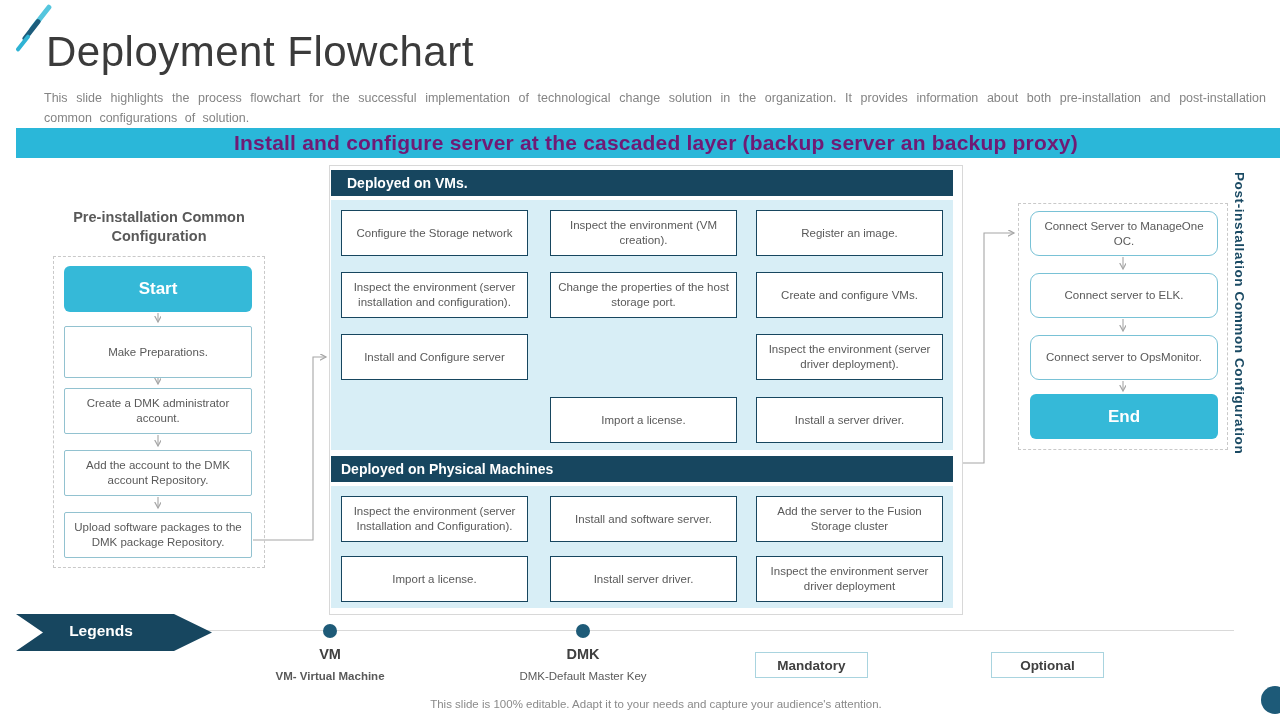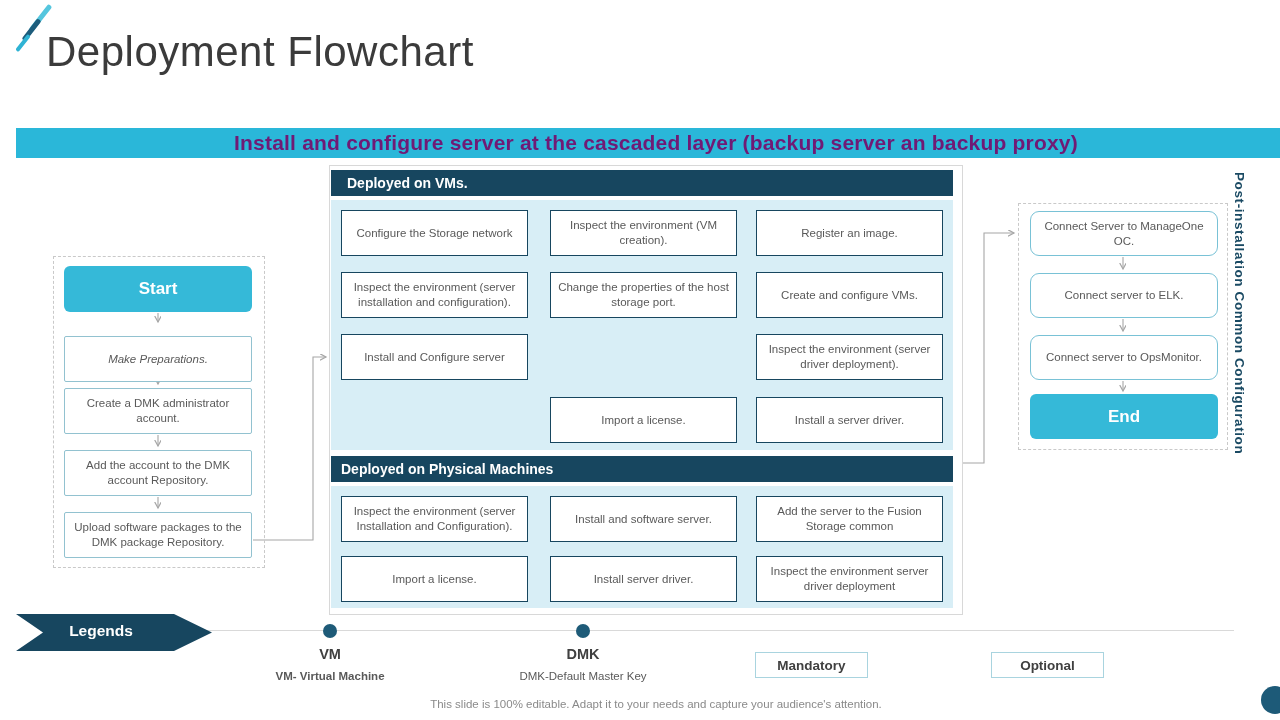--- a/index.html
+++ b/index.html
@@ -75,20 +75,21 @@
 </head>
 <body>
 
 <div class="slide">
 
   <div class="slash slash1"></div>
   <div class="slash slash2"></div>
   <div class="slash slash3"></div>
 
   <div class="title">Deployment Flowchart</div>
+  <div class="subtitle">This slide highlights the process flowchart for the successful implementation of technological change solution in the organization. It provides information about both pre-installation and post-installation common configurations of solution.</div>
   <div class="banner">Install and configure server at the cascaded layer (backup server an backup proxy)</div>
 
   <svg class="overlay" width="1280" height="720">
     <defs>
       <marker id="arr" markerWidth="9" markerHeight="9" refX="5.5" refY="3" orient="auto">
         <path d="M0,0 L5.5,3 L0,6" fill="none" stroke="#a6a6a6" stroke-width="1.1"></path>
       </marker>
     </defs>
     <g stroke="#a6a6a6" stroke-width="1.1" fill="none">
 
@@ -120,23 +121,24 @@
       <line x1="1107" y1="257" x2="1107" y2="269" marker-end="url(#arr)"></line>
       <line x1="1107" y1="319" x2="1107" y2="331" marker-end="url(#arr)"></line>
       <line x1="1107" y1="381" x2="1107" y2="391" marker-end="url(#arr)"></line>
 
       <path d="M 237 540 L 297 540 L 297 357 L 310 357" marker-end="url(#arr)"></path>
 
       <path d="M 946 463 L 968 463 L 968 233 L 998 233" marker-end="url(#arr)"></path>
     </g>
   </svg>
 
+  <div class="left-heading">Pre-installation Common Configuration</div>
   <div class="dashed-box left-dashed"></div>
   <div class="btn-teal" style="left:48px; top:266px; width:188px; height:46px;">Start</div>
-  <div class="step-box" style="left:48px; top:336px; width:188px; height:46px;font-style:italic;">Make Preparations.</div>
+  <div class="step-box" style="left:48px; top:326px; width:188px; height:52px;">Make Preparations.</div>
   <div class="step-box" style="left:48px; top:388px; width:188px; height:46px;">Create a DMK administrator account.</div>
   <div class="step-box" style="left:48px; top:450px; width:188px; height:46px;">Add the account to the DMK account Repository.</div>
   <div class="step-box" style="left:48px; top:512px; width:188px; height:46px;">Upload software packages to the DMK package Repository.</div>
 
   <div class="center-frame"></div>
   <div class="blue-panel vm-panel"></div>
   <div class="blue-panel pm-panel"></div>
   <div class="section-header vm-header">Deployed on VMs.</div>
   <div class="section-header pm-header">Deployed on Physical Machines</div>
 
@@ -146,21 +148,21 @@
   <div class="grid-box" style="left:325px; top:272px;">Inspect the environment (server installation and configuration).</div>
   <div class="grid-box" style="left:534px; top:272px;">Change the properties of the host storage port.</div>
   <div class="grid-box" style="left:740px; top:272px;">Create and configure VMs.</div>
   <div class="grid-box" style="left:325px; top:334px;">Install and Configure server</div>
   <div class="grid-box" style="left:740px; top:334px;">Inspect the environment (server driver deployment).</div>
   <div class="grid-box" style="left:534px; top:397px;">Import a license.</div>
   <div class="grid-box" style="left:740px; top:397px;">Install a server driver.</div>
 
   <div class="grid-box" style="left:325px; top:496px;">Inspect the environment (server Installation and Configuration).</div>
   <div class="grid-box" style="left:534px; top:496px;">Install and software server.</div>
-  <div class="grid-box" style="left:740px; top:496px;">Add the server to the Fusion Storage common</div>
+  <div class="grid-box" style="left:740px; top:496px;">Add the server to the Fusion Storage cluster</div>
   <div class="grid-box" style="left:325px; top:556px;">Import a license.</div>
   <div class="grid-box" style="left:534px; top:556px;">Install server driver.</div>
   <div class="grid-box" style="left:740px; top:556px;">Inspect the environment server driver deployment</div>
 
   <div class="dashed-box right-dashed"></div>
   <div class="step-box round-box" style="left:1014px; top:211px; width:188px; height:45px;">Connect Server to ManageOne OC.</div>
   <div class="step-box round-box" style="left:1014px; top:273px; width:188px; height:45px;">Connect server to ELK.</div>
   <div class="step-box round-box" style="left:1014px; top:335px; width:188px; height:45px;">Connect server to OpsMonitor.</div>
   <div class="btn-teal" style="left:1014px; top:394px; width:188px; height:45px;">End</div>
   <div class="vert-label">Post-installation Common Configuration</div>

